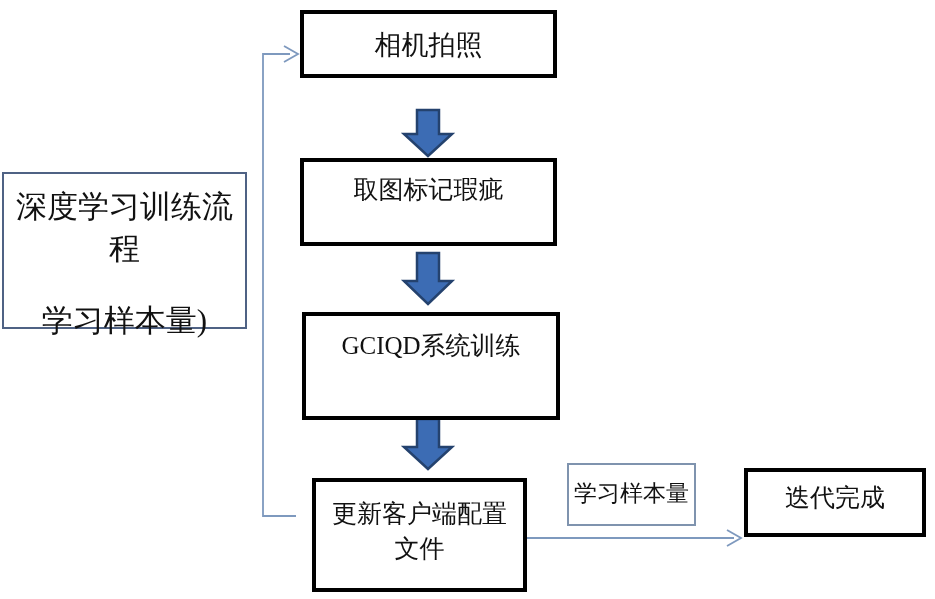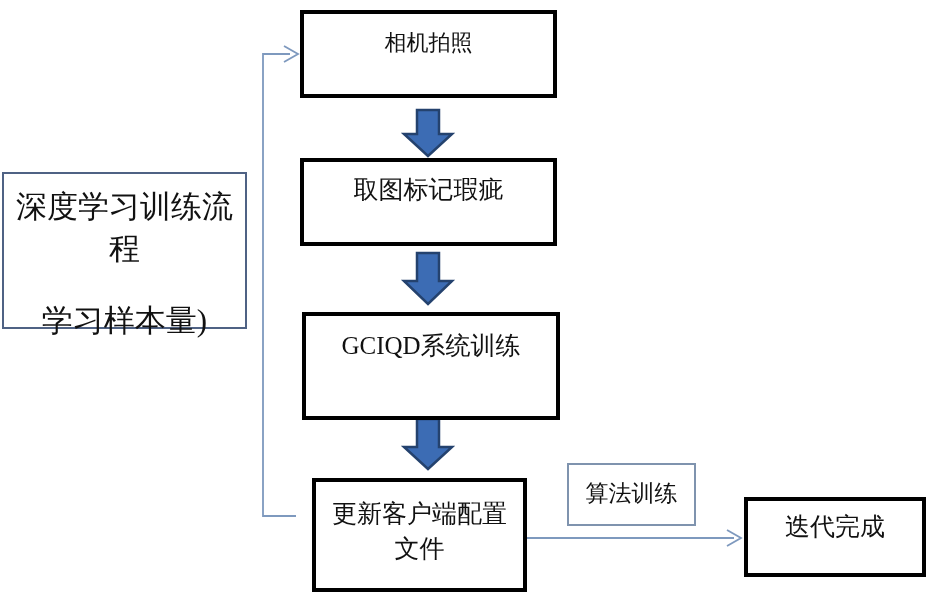--- a/index.html
+++ b/index.html
@@ -19,25 +19,25 @@
     width: 935px; height: 599px;
     pointer-events: none;
   }
   .node {
     position: absolute;
     background: #ffffff;
     text-align: center;
     line-height: 1.25;
   }
   .thick { border: 4px solid #000000; }
-  .node-camera  { left: 300px; top: 10px;  width: 257px; height: 88px;  font-size: 22px; padding-top: 15px; }
+  .node-camera  { left: 300px; top: 10px;  width: 257px; height: 68px;  font-size: 27px; padding-top: 15px; }
   .node-mark    { left: 300px; top: 158px; width: 257px; height: 88px;  font-size: 25px; padding-top: 12px; }
   .node-train   { left: 302px; top: 312px; width: 258px; height: 108px;  font-size: 25px; padding-top: 14px; }
   .node-update  { left: 296px; top: 478px; width: 215px; height: 114px; font-size: 25px; padding-top: 14px; line-height: 1.4; margin-left: 16px; }
-  .node-done    { left: 744px; top: 497px; width: 182px; height: 80px;  font-size: 25px; padding-top: 10px; }
+  .node-done    { left: 744px; top: 468px; width: 182px; height: 69px;  font-size: 25px; padding-top: 10px; }
   .node-expected {
     left: 567px; top: 463px; width: 129px; height: 63px;
     border: 2px solid #7f93ae;
     font-size: 23px;
     display: flex; align-items: center; justify-content: center;
   }
   .node-note {
     left: 2px; top: 172px; width: 245px; height: 157px;
     border: 2px solid #4f6284;
     font-size: 31px;
@@ -81,20 +81,20 @@
   <div class="node thick node-train">
     <span>GCIQD系统训练</span>
   </div>
 
   <div class="node thick node-update">
     <div>更新客户端配置</div>
     <div>文件</div>
   </div>
 
   <div class="node node-expected">
-    <span>算法训练</span>
+    <span>学习样本量</span>
   </div>
 
   <div class="node thick node-done">
     <span>迭代完成</span>
   </div>
 
 </div>
 
 </body></html>

